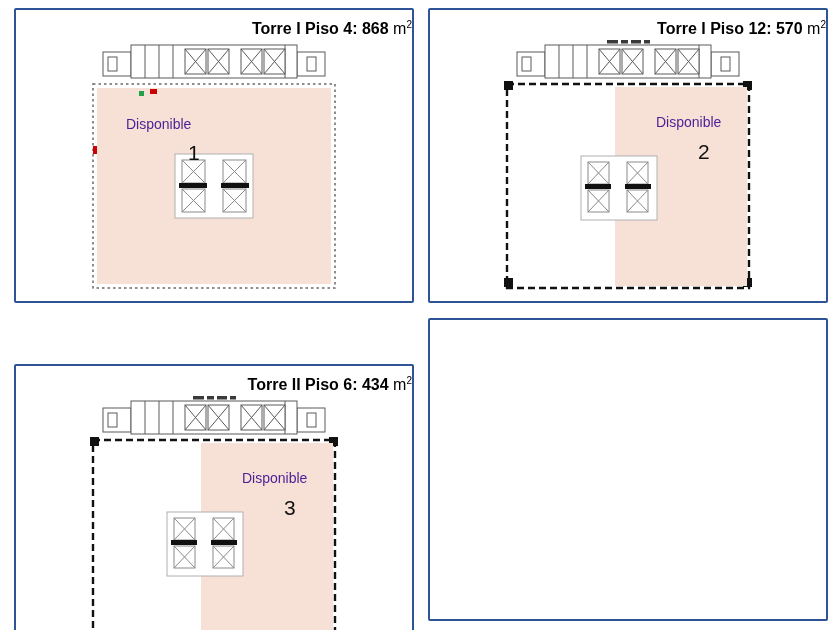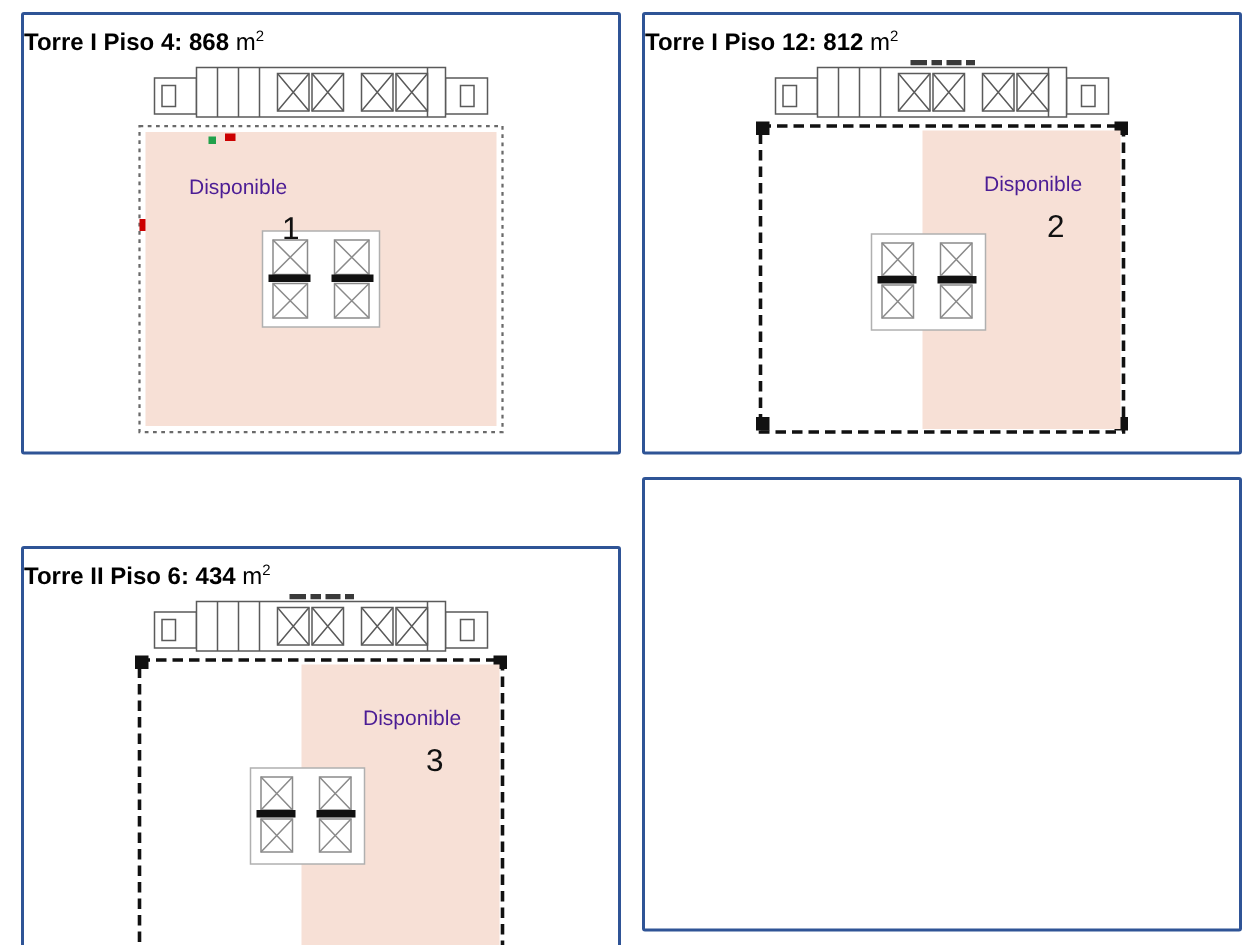--- a/index.html
+++ b/index.html
@@ -3,21 +3,21 @@
 <meta charset="utf-8">
 <style>
   html,body{margin:0;padding:0;background:#ffffff;}
   .slide{position:relative;width:840px;height:630px;background:#ffffff;
          font-family:"Liberation Sans",sans-serif;color:#000;overflow:hidden;}
   .panel{position:absolute;border:2px solid #2F5496;background:#ffffff;border-radius:2px;box-sizing:border-box;}
   .p1{left:14px;top:8px;width:400px;height:295px;}
   .p2{left:428px;top:8px;width:400px;height:295px;}
   .p3{left:14px;top:318px;width:400px;height:303px;margin-top:46px;}
   .p4{left:428px;top:318px;width:400px;height:303px;}
-  .panel-title{text-align:left;margin-top:5px;font-size:16px;line-height:19px;color:#000;}
+  .panel-title{text-align:right;margin-top:5px;font-size:16px;line-height:19px;color:#000;}
   .panel-title .tb{font-weight:bold;}
   .panel-title sup{font-size:10px;}
   .plan{display:block;margin:2px auto 0;width:250px;height:252px;}
   .overlay-label{position:absolute;font-size:14px;color:#4c1d95;white-space:nowrap;}
   .overlay-number{position:absolute;font-size:21px;color:#111;}
   .lab-full{left:110px;top:106px;}
   .num-full{left:172px;top:131px;}
   .lab-half{left:226px;top:104px;}
   .num-half{left:268px;top:130px;}
 </style>
@@ -69,21 +69,21 @@
         <rect x="90" y="143" width="28" height="5" fill="#111111" stroke="none"></rect>
         <rect x="132" y="143" width="28" height="5" fill="#111111" stroke="none"></rect>
       </g>
     </svg>
     <div class="overlay-label lab-full">Disponible</div>
     <div class="overlay-number num-full">1</div>
   </div>
 
   <div class="panel p2">
     <div class="panel-title">
-      <span class="tb">Torre I Piso 12: 812</span>
+      <span class="tb">Torre I Piso 12: 570</span>
       <span class="tu">m</span><sup>2</sup>
     </div>
     <svg class="plan" viewBox="0 0 250 252">
       <g fill="#3a3a3a">
         <rect x="104" y="0" width="11" height="3.5"></rect>
         <rect x="118" y="0" width="7" height="3.5"></rect>
         <rect x="128" y="0" width="10" height="3.5"></rect>
         <rect x="141" y="0" width="6" height="3.5"></rect>
       </g>
       <g stroke="#5a5a5a" stroke-width="1" fill="#ffffff">

